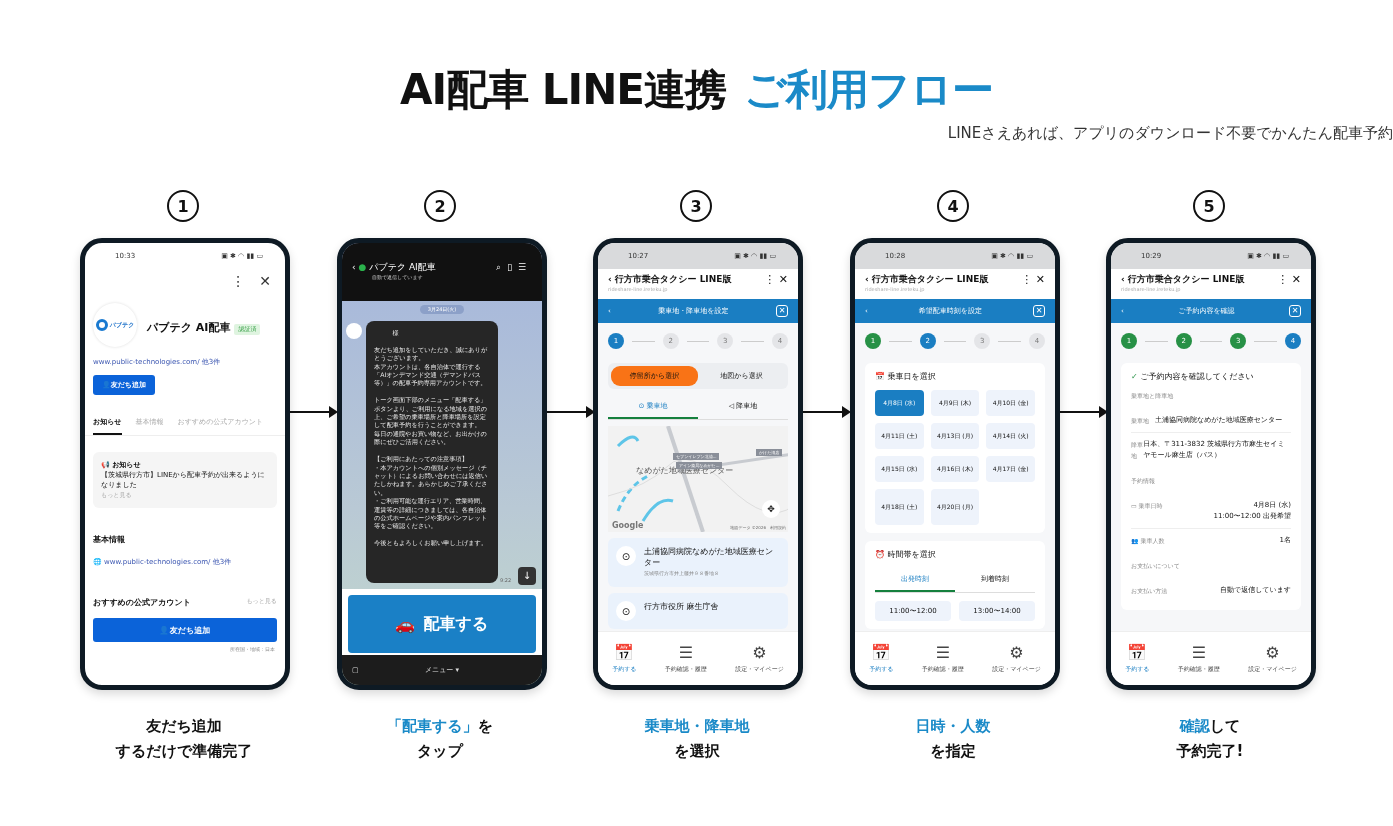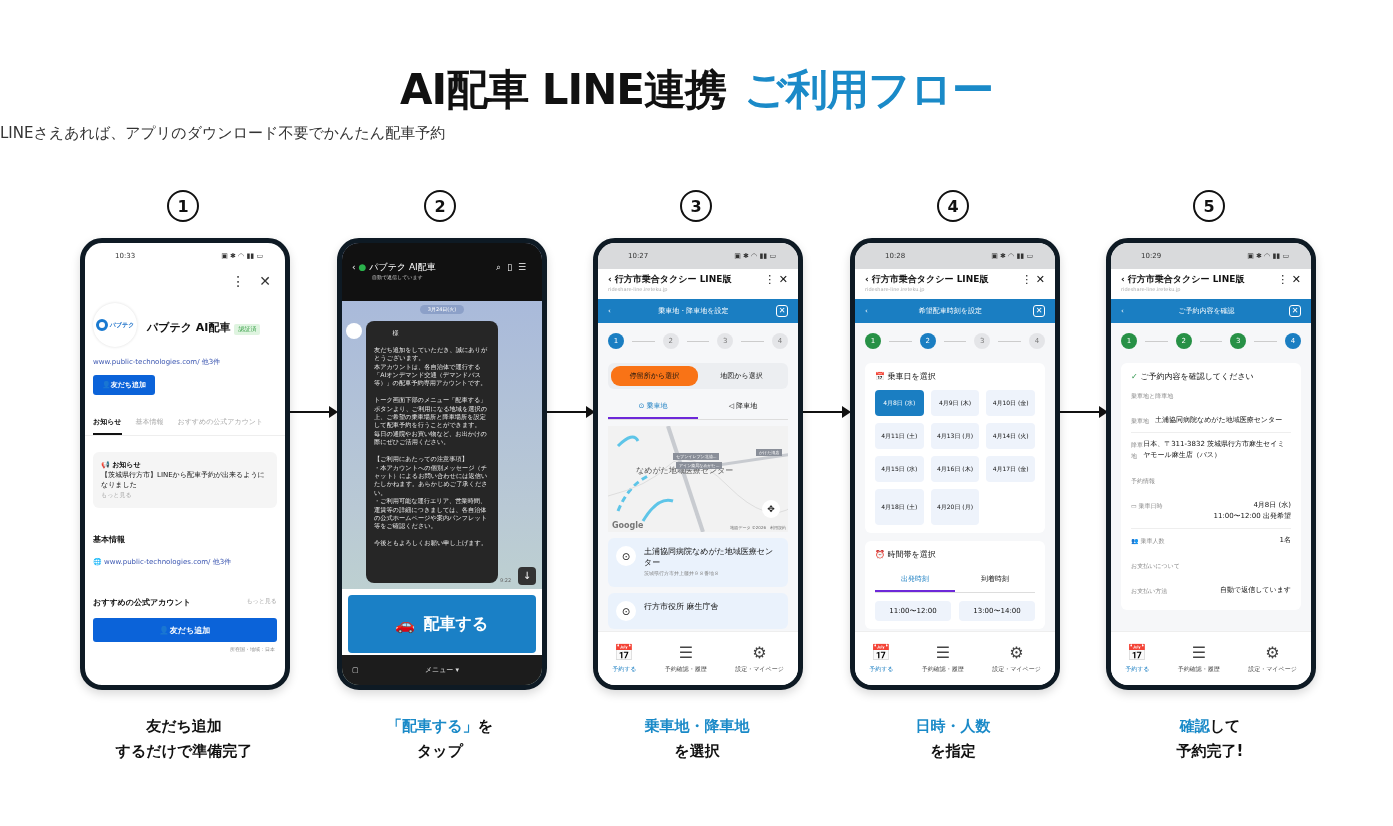--- a/index.html
+++ b/index.html
@@ -1,19 +1,19 @@
 <!DOCTYPE html>
 <html><head>
 <meta charset="utf-8">
 <style>
 *{box-sizing:border-box;margin:0;padding:0}
 body{width:1393px;height:826px;background:#fff;font-family:"DejaVu Sans","Liberation Sans",sans-serif;color:#111;position:relative;overflow:hidden}
 .title{position:absolute;top:62px;left:0;width:1393px;text-align:center;font-size:42px;font-weight:bold;letter-spacing:-1px}
 .title .accent{color:#1a8ac8;margin-left:18px}
-.subtitle{position:absolute;top:124px;left:0;width:1393px;text-align:left;font-size:15px;color:#333}
+.subtitle{position:absolute;top:124px;left:0;width:1393px;text-align:right;font-size:15px;color:#333}
 .num{position:absolute;top:190px;width:32px;height:32px;border:2px solid #111;border-radius:50%;display:flex;align-items:center;justify-content:center;font-weight:bold;font-size:16px}
 .arrow{position:absolute;top:411px;height:2px;background:#111}
 .arrow::after{content:"";position:absolute;right:-2px;top:-5px;border-left:9px solid #111;border-top:6px solid transparent;border-bottom:6px solid transparent}
 .phone{position:absolute;top:238px;width:210px;height:452px;border:5px solid #0e1a24;border-radius:22px;overflow:hidden;background:#fff;box-shadow:0 4px 10px rgba(0,0,0,.15)}
 .statusbar{height:26px;display:flex;justify-content:space-between;align-items:center;padding:0 22px 0 30px;font-size:7px;color:#333}
 .caption{position:absolute;top:714px;width:240px;text-align:center;font-size:15px;font-weight:bold;line-height:25px}
 .caption .blue{color:#1a8ac8}
 
 .p1 .topicons{display:flex;justify-content:flex-end;gap:14px;padding:4px 14px;font-size:14px;color:#333}
 .p1 .prof{display:flex;align-items:center;padding:10px 8px;gap:10px}
@@ -54,21 +54,21 @@
 .steps{display:flex;align-items:center;justify-content:space-between;padding:10px 10px}
 .step{width:16px;height:16px;border-radius:50%;background:#e4e5e8;color:#777;font-size:7px;display:flex;align-items:center;justify-content:center}
 .step.active{background:#1a7ec2;color:#fff}
 .step.done{background:#279146;color:#fff}
 .line{flex:1;height:1px;background:#ccc;margin:0 8px}
 .seg{margin:4px 10px;background:#eceef1;border-radius:6px;padding:3px;display:flex;font-size:7px}
 .seg span{flex:1;text-align:center;padding:5px}
 .seg .on{background:#f97316;border-radius:9px}
 .tabs2{display:flex;margin:6px 10px 0;font-size:7px;border-bottom:1px solid #ddd}
 .tabs2 span{flex:1;text-align:center;padding:6px 0}
-.tabs2 .on{color:#1a7ec2;border-bottom:2px solid #6d28d9}
+.tabs2 .on{color:#1a7ec2;border-bottom:2px solid #15803d}
 .map{margin:6px 10px;height:106px;background:#f2f2f2;position:relative;overflow:hidden}
 .loc{margin:6px 10px;background:#eaf2fc;border-radius:6px;padding:8px;display:flex;gap:8px;font-size:8px;line-height:11px}
 .loc .s{font-size:5px;color:#888}
 .pin{width:20px;height:20px;border-radius:50%;background:#fff;display:flex;align-items:center;justify-content:center;font-size:10px;flex:none}
 .bottomnav{position:absolute;left:0;right:0;bottom:0;height:54px;background:#fff;display:flex;justify-content:space-around;align-items:center;font-size:6px;color:#444;border-top:1px solid #eee}
 .bottomnav div{text-align:center}
 .bottomnav .ic{font-size:16px;margin-bottom:3px}
 .bottomnav .on{color:#1a7ec2}
 .card{margin:4px 10px;background:#fff;border-radius:6px;padding:8px 10px}
 .card h4{font-size:8px;font-weight:normal;margin-bottom:8px}

